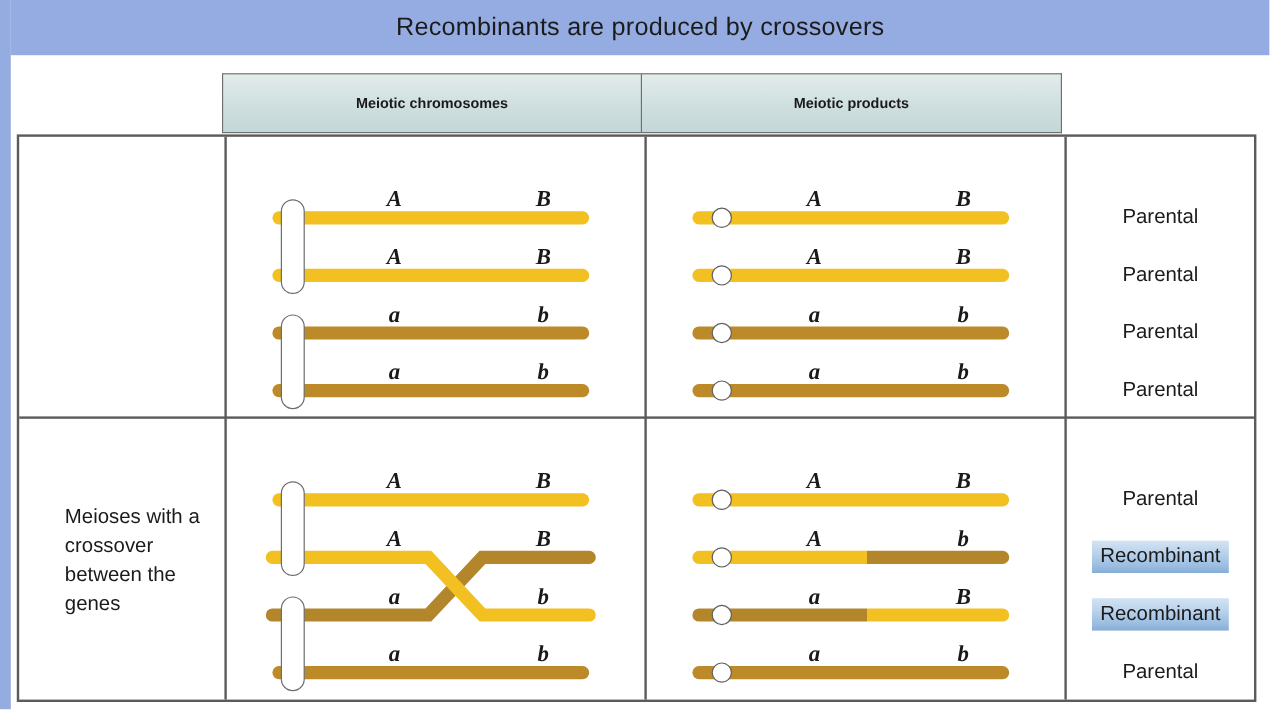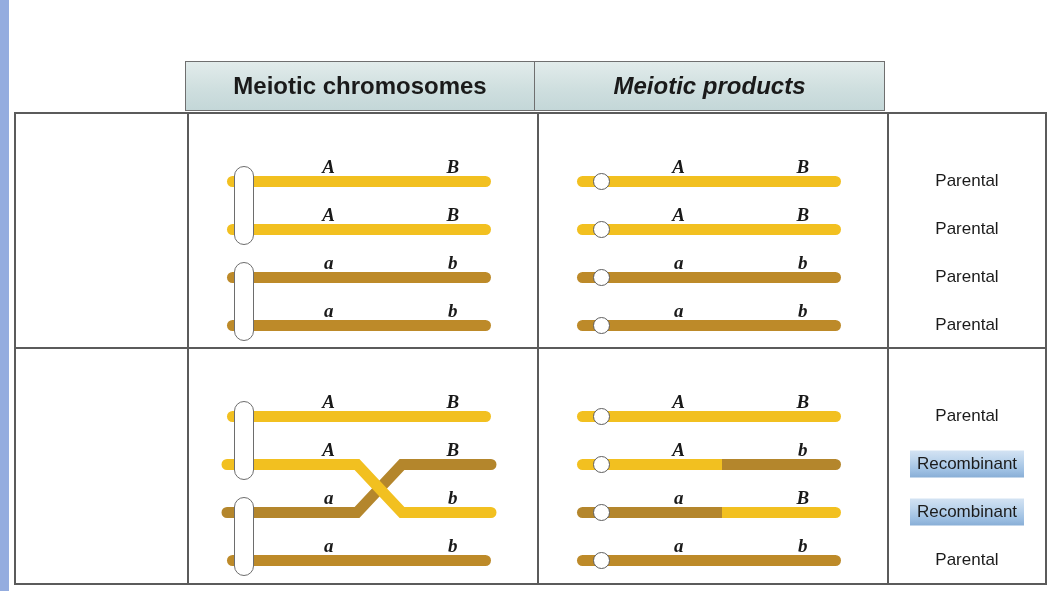--- a/index.html
+++ b/index.html
@@ -28,23 +28,23 @@
   }
 
   
   .colhead{
     position:absolute;top:61px;height:50px;
     background:linear-gradient(180deg,#e2eceb 0%,#cfdfdf 55%,#c4d7d8 100%);
     border:1.5px solid #6f6f6f;
     display:flex;align-items:center;justify-content:center;
     box-sizing:border-box;
   }
-  .colhead span{font-size:24px;font-weight:bold;color:#1a1a1a;}
+  .colhead span{font-size:12px;font-weight:bold;color:#1a1a1a;}
   #head-chrom{left:185px;width:350px;}
-  #head-prod{left:535px;width:350px;border-left:none;font-style:italic;}
+  #head-prod{left:535px;width:350px;border-left:none;}
 
   
   .table{
     position:absolute;left:14px;top:112px;width:1033px;height:473px;
     border:2px solid #5b5b5b;box-sizing:border-box;background:#fff;
   }
   .row{position:absolute;left:0;width:100%;box-sizing:border-box;}
   #row-1{top:0;height:235px;border-bottom:2px solid #5b5b5b;}
   #row-2{top:235px;height:236px;}
 
@@ -122,20 +122,23 @@
     background:linear-gradient(180deg,#d3e3f3 0%,#bcd4ec 35%,#9dbfe2 75%,#88aed6 100%);
   }
 </style>
 </head>
 <body>
 
 <div id="root">
 
   <div class="edge-strip"></div>
 
+  <div class="title-bar">
+    <span class="ttl">Recombinants are produced by crossovers</span>
+  </div>
 
   <div class="colhead" id="head-chrom">
     <span>Meiotic chromosomes</span>
   </div>
   <div class="colhead" id="head-prod">
     <span>Meiotic products</span>
   </div>
 
   <div class="table">
     <div class="vline" id="vl-1"></div>
@@ -195,20 +198,23 @@
         </div>
       <div class="outcome" id="out-0">
           <div class="otag" style="top: 67px;">Parental</div>
           <div class="otag" style="top: 115px;">Parental</div>
           <div class="otag" style="top: 163px;">Parental</div>
           <div class="otag" style="top: 211px;">Parental</div>
         </div>
     </div>
 
     <div class="row" id="row-2">
+      <div class="desc">
+        <p>Meioses with a crossover between the genes</p>
+      </div>
       <div class="panel chrom" id="chrom-1">
           <div class="bar-unit" style="top: 62px; position: absolute; z-index: 3;">
             <div class="bar yellow" style="left: 40px; width: 264px;"></div>
             <div class="allele left" style="left: 141.64px;">A</div>
             <div class="allele right" style="left: 265.72px;">B</div>
           </div>
           <div class="bar-unit" style="top: 110px; position: absolute; z-index: 3;">
             <div class="allele left" style="left: 141.64px;">A</div>
             <div class="allele right" style="left: 265.72px;">B</div>
           </div>

